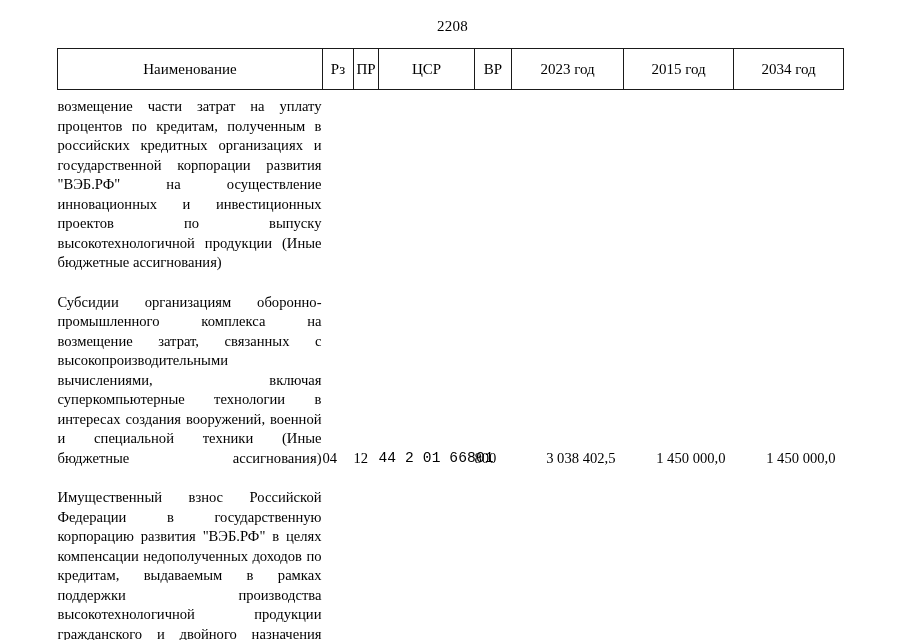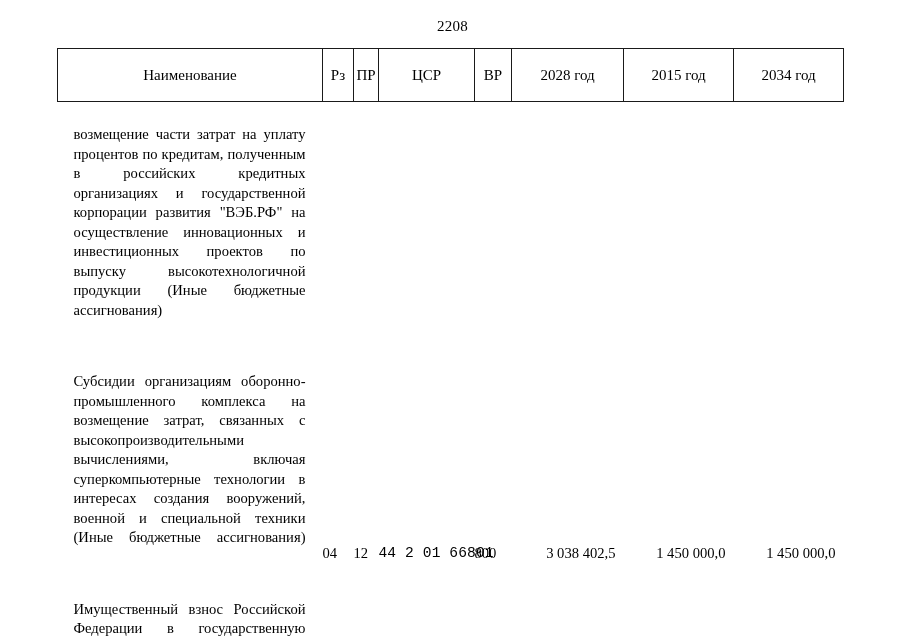--- a/index.html
+++ b/index.html
@@ -54,42 +54,42 @@
   .doc-table col.c-y3    { width: 110px; }
 
   
   thead th {
     border: 1px solid #1a1a1a;
     height: 36px;
     font-weight: normal;
     font-size: 15px;
     text-align: center;
     vertical-align: middle;
-    padding: 8px 2px;
+    padding: 2px 2px;
     line-height: 1.1;
   }
 
   
   tbody td {
     border: 0;
     padding: 0;
     vertical-align: bottom;
     font-size: 14.6px;
     line-height: 19.5px;
   }
 
   td.name-cell {
     text-align: justify;
     text-align-last: justify;
     padding-right: 1px;
     padding-top: 7px;
     hyphens: none;
   }
   td.name-cell .para {
-    margin: 16px;
+    margin: 0;
     text-align: justify;
     text-align-last: justify;
   }
   td.name-cell .para.last-left {
     text-align-last: left;
   }
 
   td.code-cell {
     white-space: nowrap;
     font-size: 14.6px;
@@ -129,21 +129,21 @@
         <col class="c-y3">
     </colgroup>
 
     <thead>
       <tr>
         <th>Наименование</th>
         <th>Рз</th>
         <th>ПР</th>
         <th>ЦСР</th>
         <th>ВР</th>
-        <th>2028 год</th>
+        <th>2023 год</th>
         <th>2015 год</th>
         <th>2034 год</th>
       </tr>
     </thead>
 
     <tbody>
 
       <tr>
         <td class="name-cell">
           <p class="para last-left">возмещение части затрат на уплату процентов по кредитам, полученным в российских кредитных организациях и государственной корпорации развития "ВЭБ.РФ" на осуществление инновационных и инвестиционных проектов по выпуску высокотехнологичной продукции (Иные бюджетные ассигнования)</p>

